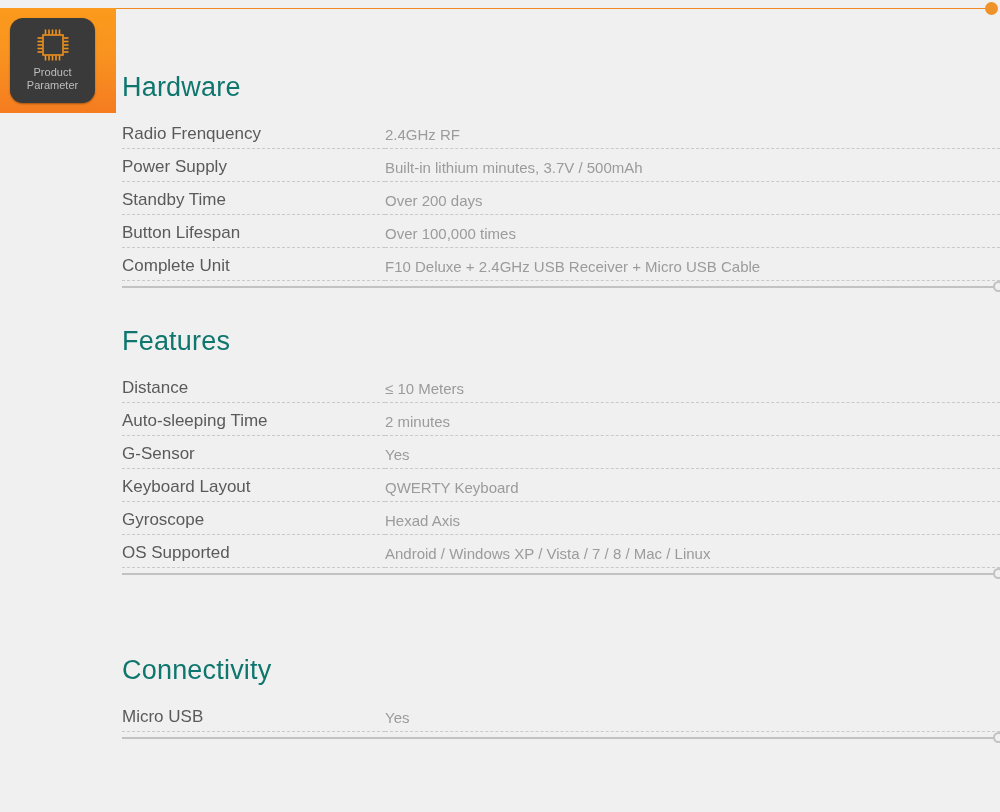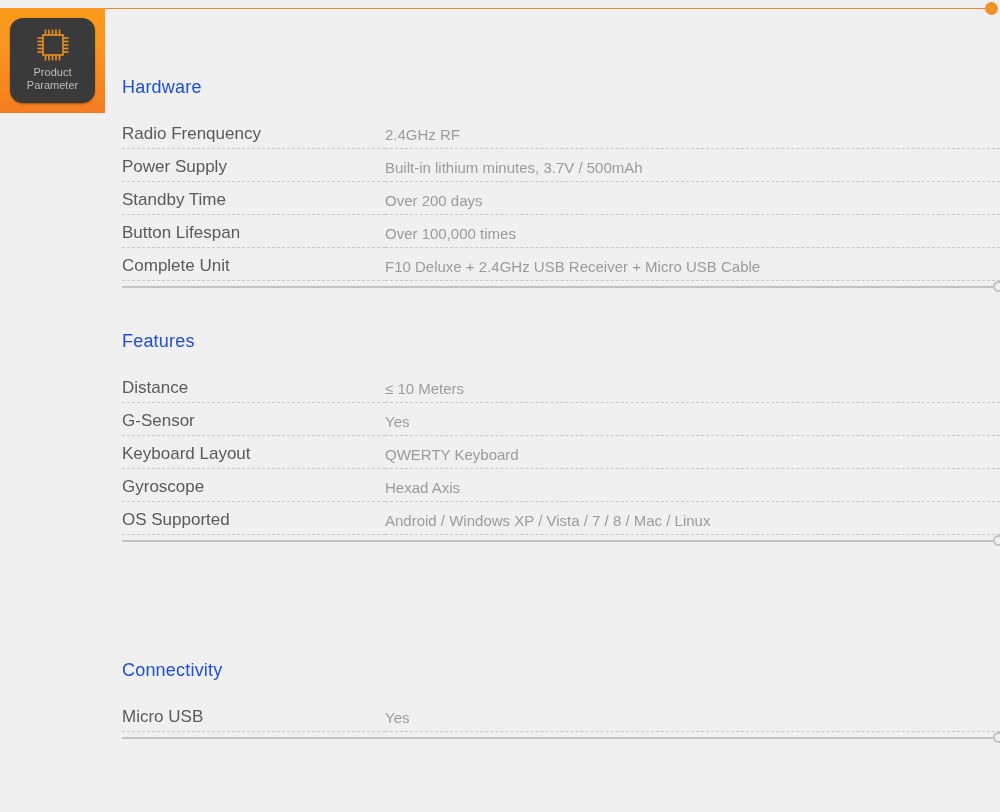--- a/index.html
+++ b/index.html
@@ -33,21 +33,21 @@
     height: 13px;
     border-radius: 50%;
     background: #f0922a;
   }
 
   
   .badge {
     position: absolute;
     left: 0;
     top: 8px;
-    width: 105px;
+    width: 116px;
     height: 105px;
     background: linear-gradient(to bottom, #fb9a1c 0%, #f9941f 40%, #f57c20 100%);
   }
   .badge-inner {
     position: absolute;
     left: 10px;
     top: 10px;
     width: 85px;
     height: 85px;
     background: #3a3a3a;
@@ -80,23 +80,23 @@
     left: 0;
     top: 0;
     width: 1000px;
   }
   .section {
     position: absolute;
     left: 122px;
     right: 0;
   }
   .section-title {
-    font-size: 18px;
+    font-size: 27px;
     font-weight: 400;
-    color: #1d4ed8;
+    color: #0f766e;
     letter-spacing: 0.2px;
     margin: 0 8px 14px 0;
     line-height: 30px;
   }
   .spec-table {
     width: 878px;
     border-collapse: collapse;
     table-layout: fixed;
   }
   .spec-row {
@@ -225,20 +225,24 @@
 
   <div class="section" id="section-1" style="top:326px">
     <h2 class="section-title">Features</h2>
     <table class="spec-table">
         <tbody id="rows-1">
           <tr class="spec-row">
             <td class="spec-label">Distance</td>
             <td class="spec-value">≤ 10 Meters</td>
           </tr>
           <tr class="spec-row">
+            <td class="spec-label">Auto-sleeping Time</td>
+            <td class="spec-value">2 minutes</td>
+          </tr>
+          <tr class="spec-row">
             <td class="spec-label">G-Sensor</td>
             <td class="spec-value">Yes</td>
           </tr>
           <tr class="spec-row">
             <td class="spec-label">Keyboard Layout</td>
             <td class="spec-value">QWERTY Keyboard</td>
           </tr>
           <tr class="spec-row">
             <td class="spec-label">Gyroscope</td>
             <td class="spec-value">Hexad Axis</td>

